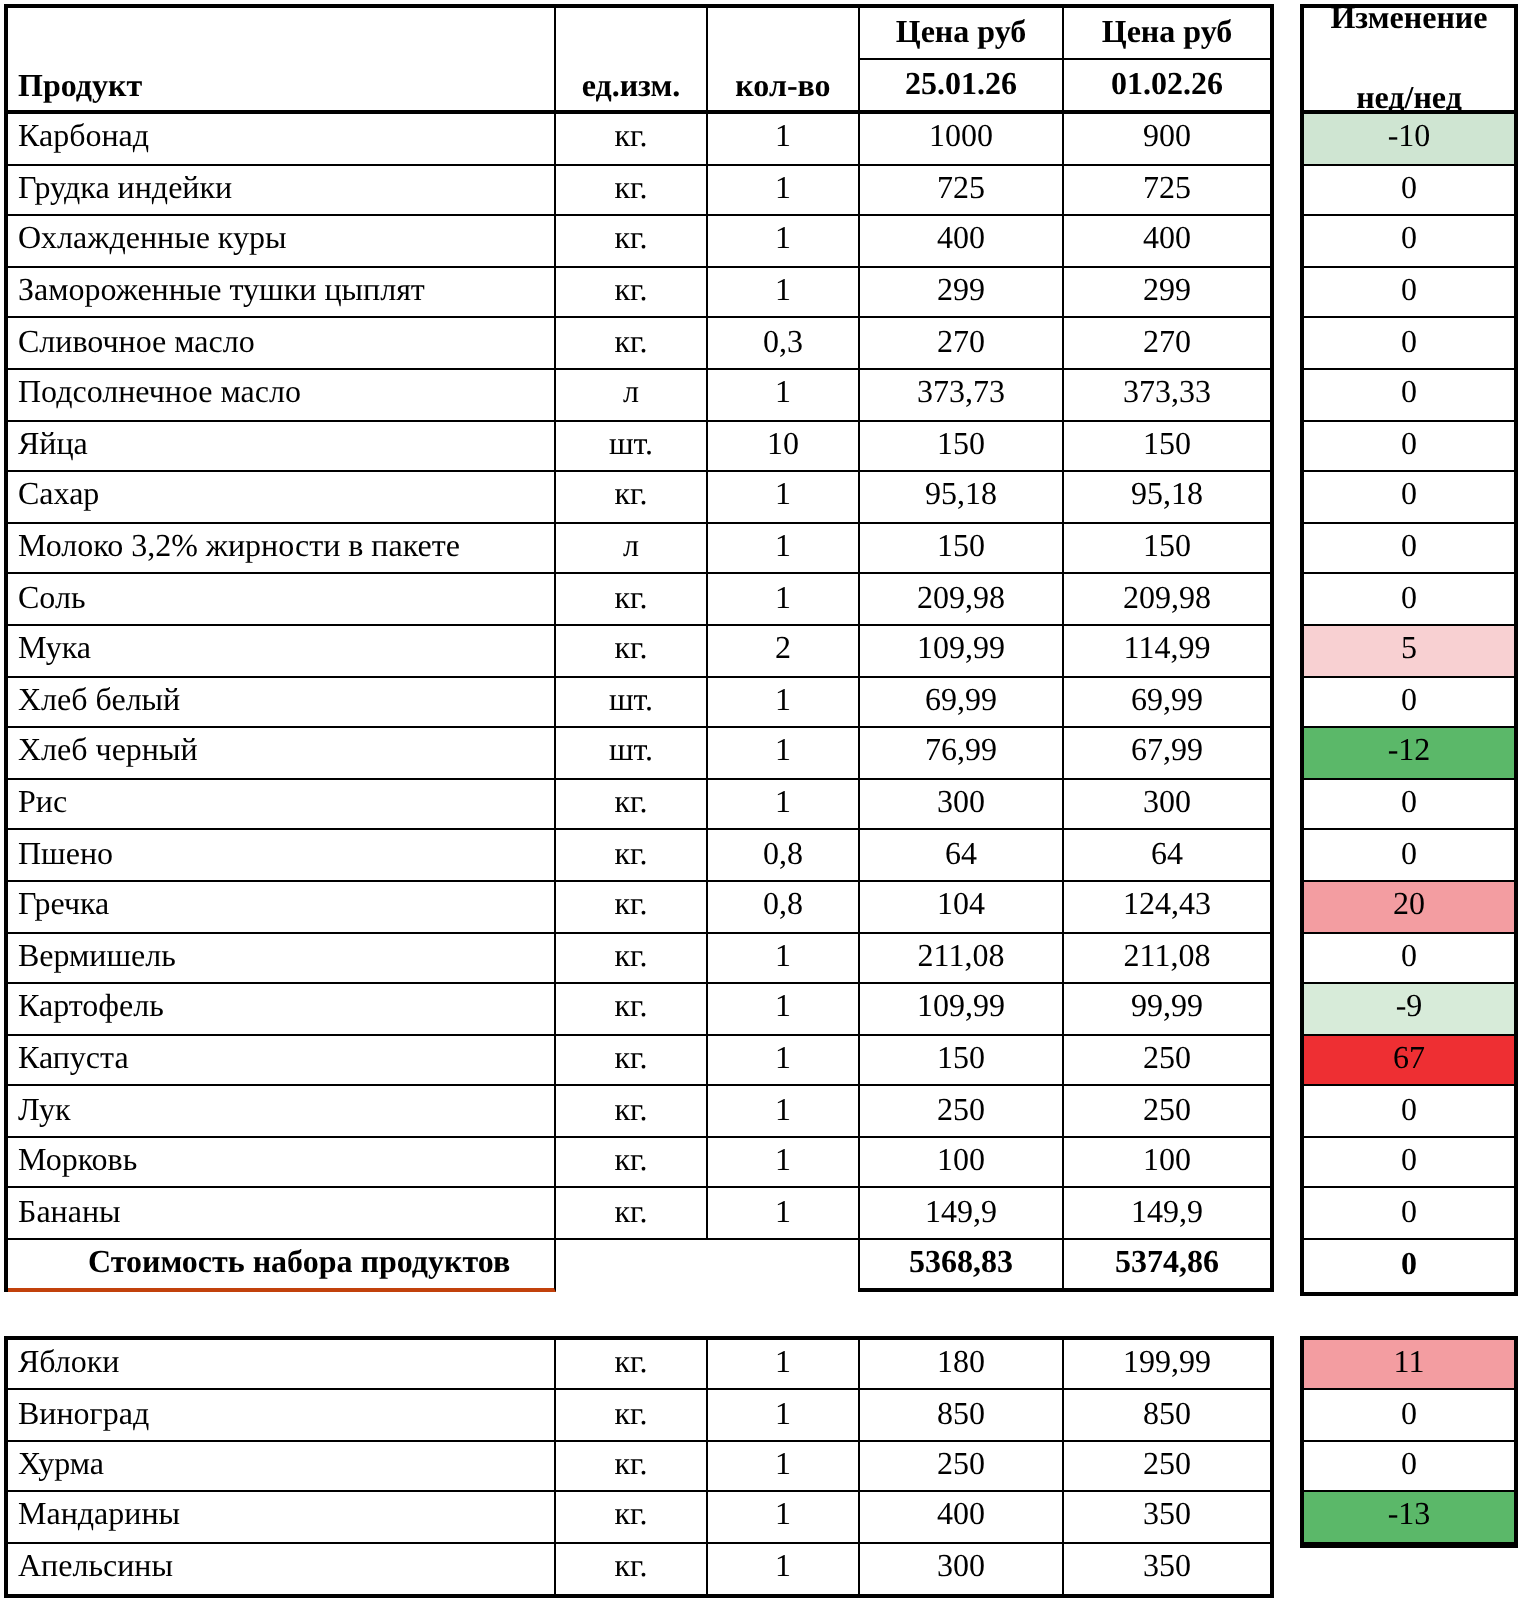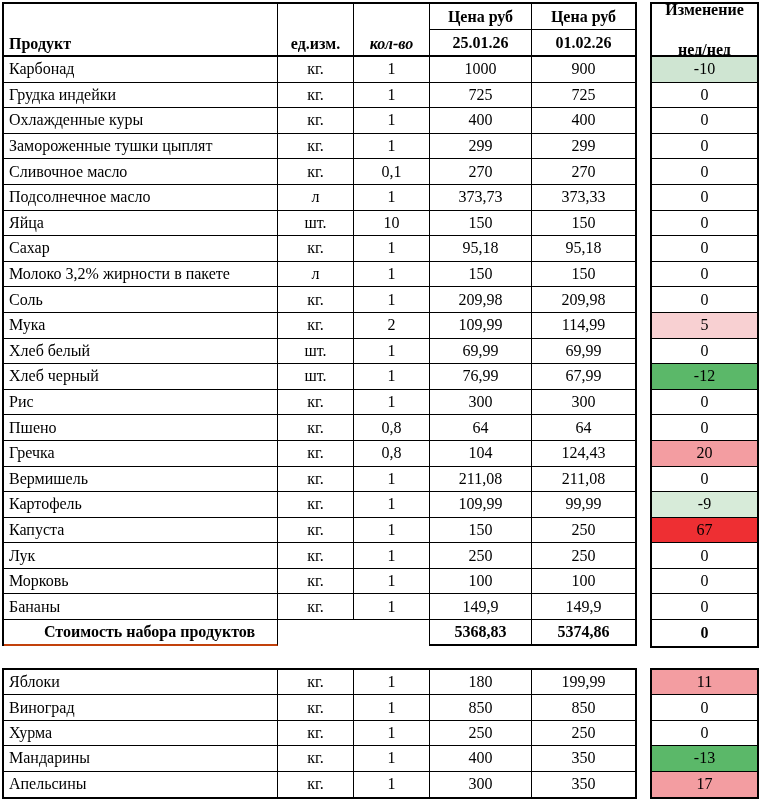--- a/index.html
+++ b/index.html
@@ -15,21 +15,21 @@
   .bold{font-weight:bold;}
   .bottom{align-items:flex-end;padding-bottom:2px;}
 
   
   .main-box{position:absolute;left:2px;top:2px;
             display:grid;grid-template-columns:274px 76px 76px 102px 103px;
             grid-template-rows:26px 27px;grid-auto-rows:25.6px;
             border:2px solid #000;border-bottom:none;background:#fff;}
   .gr-span2{grid-row:1/3;text-align:center;}
   .r1{grid-row:1;} .r2{grid-row:2;}
-  .gc1{grid-column:1;} .gc2{grid-column:2;} .gc3{grid-column:3;font-style:italic;}
+  .gc1{grid-column:1;} .gc2{grid-column:2;} .gc3{grid-column:3;}
   .gc4{grid-column:4;} .gc5{grid-column:5;}
   .c5{border-right:none;}
   .hsep{border-bottom-width:2px;}
   
   .tl{border-bottom:2px solid #c2410c;padding-left:40px;}
   .te{border-right:none;border-bottom:none;}
   .tq{border-bottom:none;}
   .tp{border-bottom:2px solid #000;}
 
   
@@ -79,21 +79,21 @@
       <div class="cell ">1</div>
       <div class="cell ">400</div>
       <div class="cell c5">400</div>
       <div class="cell prod">Замороженные тушки цыплят</div>
       <div class="cell ">кг.</div>
       <div class="cell ">1</div>
       <div class="cell ">299</div>
       <div class="cell c5">299</div>
       <div class="cell prod">Сливочное масло</div>
       <div class="cell ">кг.</div>
-      <div class="cell ">0,1</div>
+      <div class="cell ">0,3</div>
       <div class="cell ">270</div>
       <div class="cell c5">270</div>
       <div class="cell prod">Подсолнечное масло</div>
       <div class="cell ">л</div>
       <div class="cell ">1</div>
       <div class="cell ">373,73</div>
       <div class="cell c5">373,33</div>
       <div class="cell prod">Яйца</div>
       <div class="cell ">шт.</div>
       <div class="cell ">10</div>
@@ -237,16 +237,15 @@
       <div class="cell  rowlast">1</div>
       <div class="cell  rowlast">300</div>
       <div class="cell c5 rowlast">350</div>
     </div>
 
   <div class="fruit-chg-box" id="fruit-chg-grid">
       <div class="cell " style="background: rgb(243, 157, 161);">11</div>
       <div class="cell ">0</div>
       <div class="cell ">0</div>
       <div class="cell " style="background: rgb(91, 184, 105);">-13</div>
-      <div class="cell  rowlast" style="background: rgb(243, 157, 161);">17</div>
     </div>
 
 </div>
 
 </body></html>

